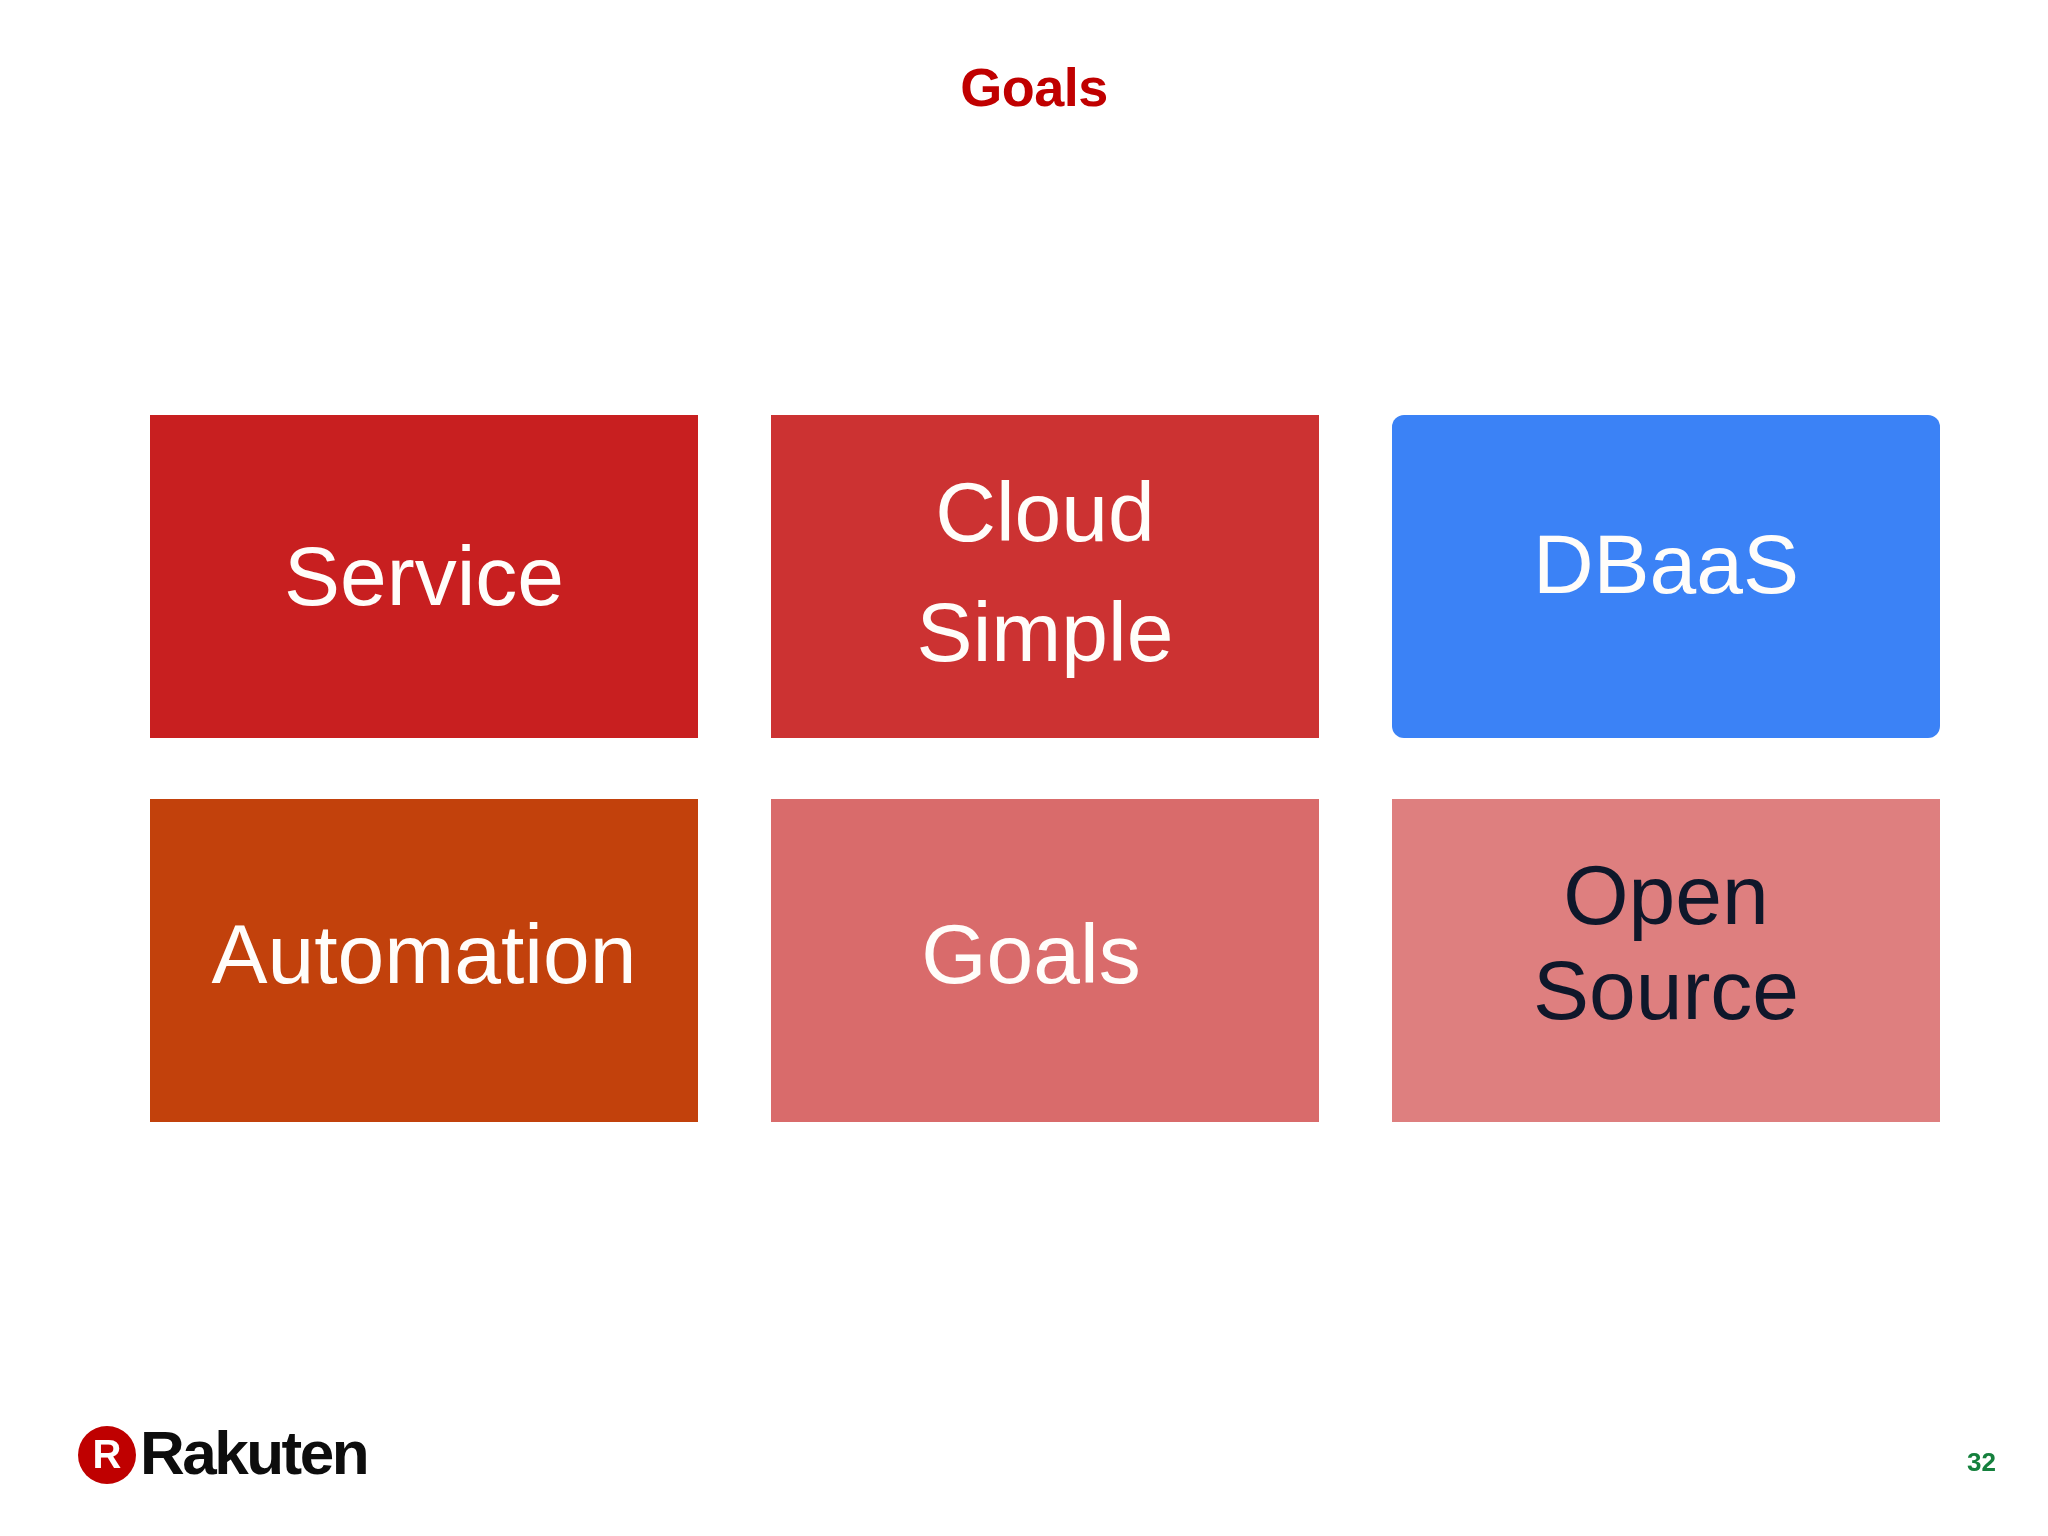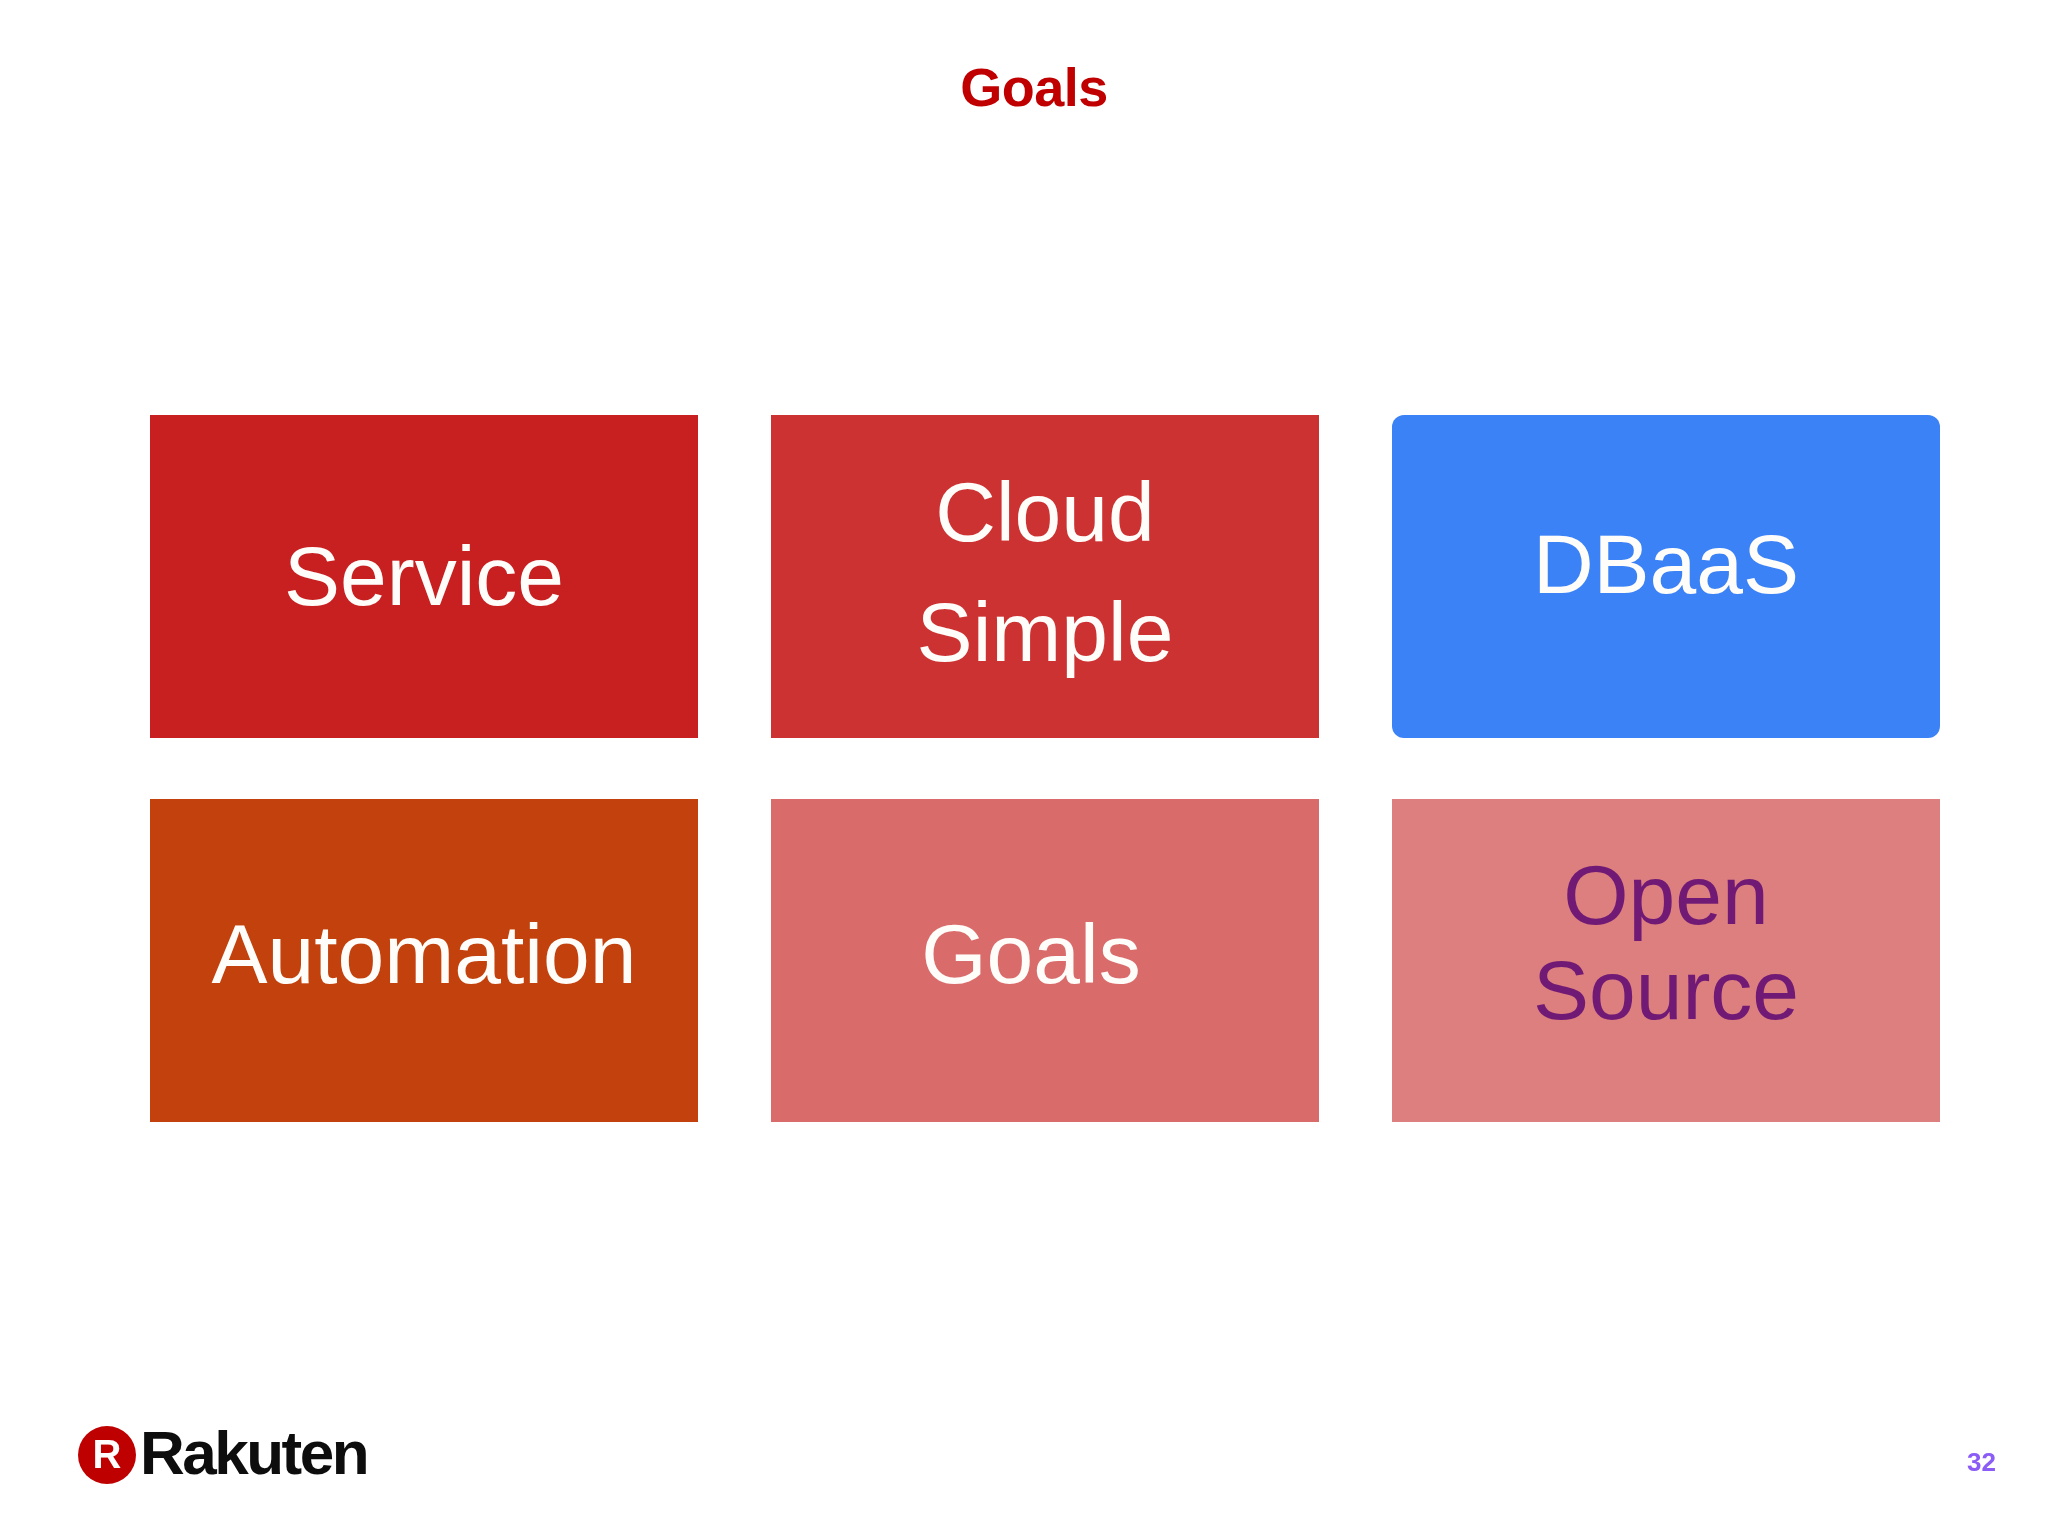--- a/index.html
+++ b/index.html
@@ -106,21 +106,21 @@
     transform: translateY(-2px);
   }
 
   
   .page-number {
     position: absolute;
     right: 52px;
     bottom: 58px;
     font-size: 26px;
     font-weight: bold;
-    color: #8b5cf6;
+    color: #15803d;
   }
 </style>
 </head>
 <body style="background: rgb(255, 255, 255);">
 
 <div class="slide-title" style="color: rgb(192, 0, 0); padding-left: 10px;">Goals</div>
 
 <div class="goal-grid">
 
   <div class="goal-box b1" style="background: rgb(200, 31, 32);">
@@ -138,21 +138,21 @@
 
   <div class="goal-box b4" style="background: #c2410c;">
     <span class="goal-label" style="color: rgb(255, 253, 250);">Automation</span>
   </div>
 
   <div class="goal-box b5" style="background: rgb(217, 107, 107);">
     <span class="goal-label" style="color: rgb(255, 253, 250);">Goals</span>
   </div>
 
   <div class="goal-box b6" style="background: rgb(222, 127, 127);">
-    <span class="goal-label" style="color: #701a75;">Open
+    <span class="goal-label" style="color: #0f172a;">Open
 Source</span>
   </div>
 
 </div>
 
 <div class="logo">
   <span class="logo-mark" style="background: rgb(191, 0, 0);">
     <span class="logo-mark-letter">R</span>
   </span>
   <span class="logo-word" style="color: rgb(13, 13, 13);">Rakuten</span>

